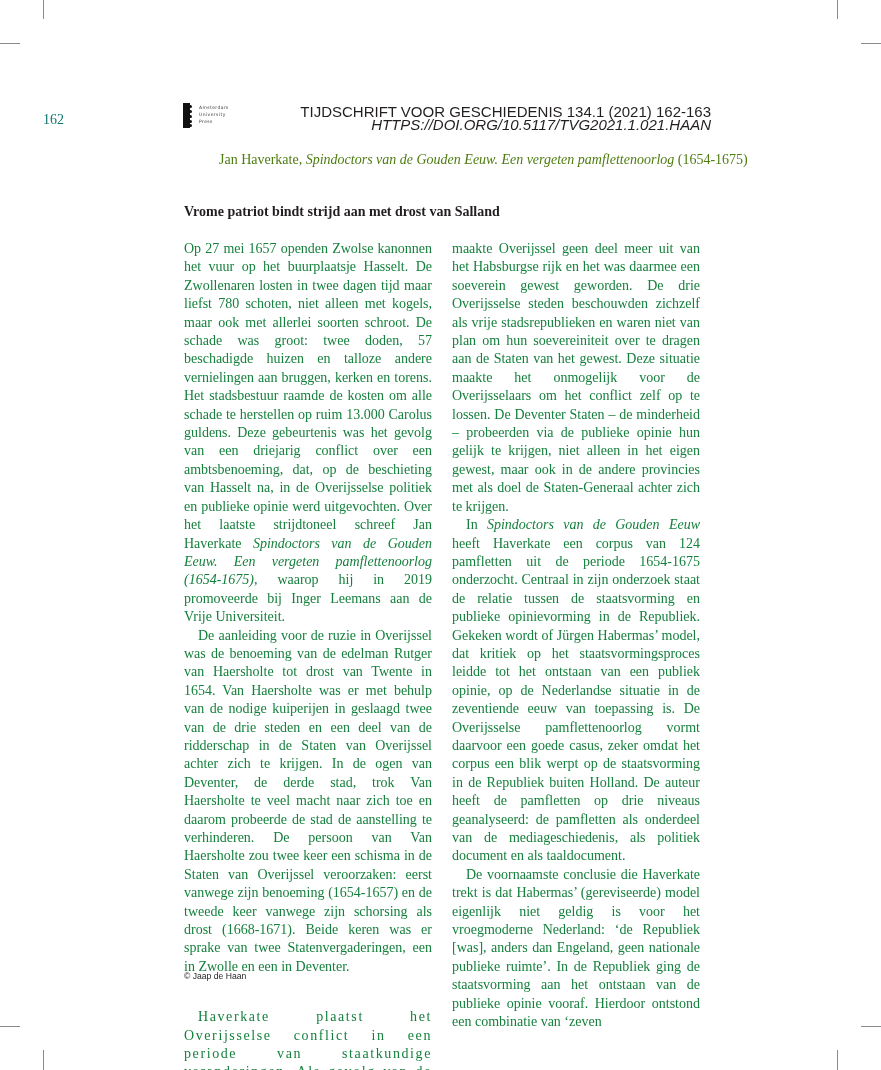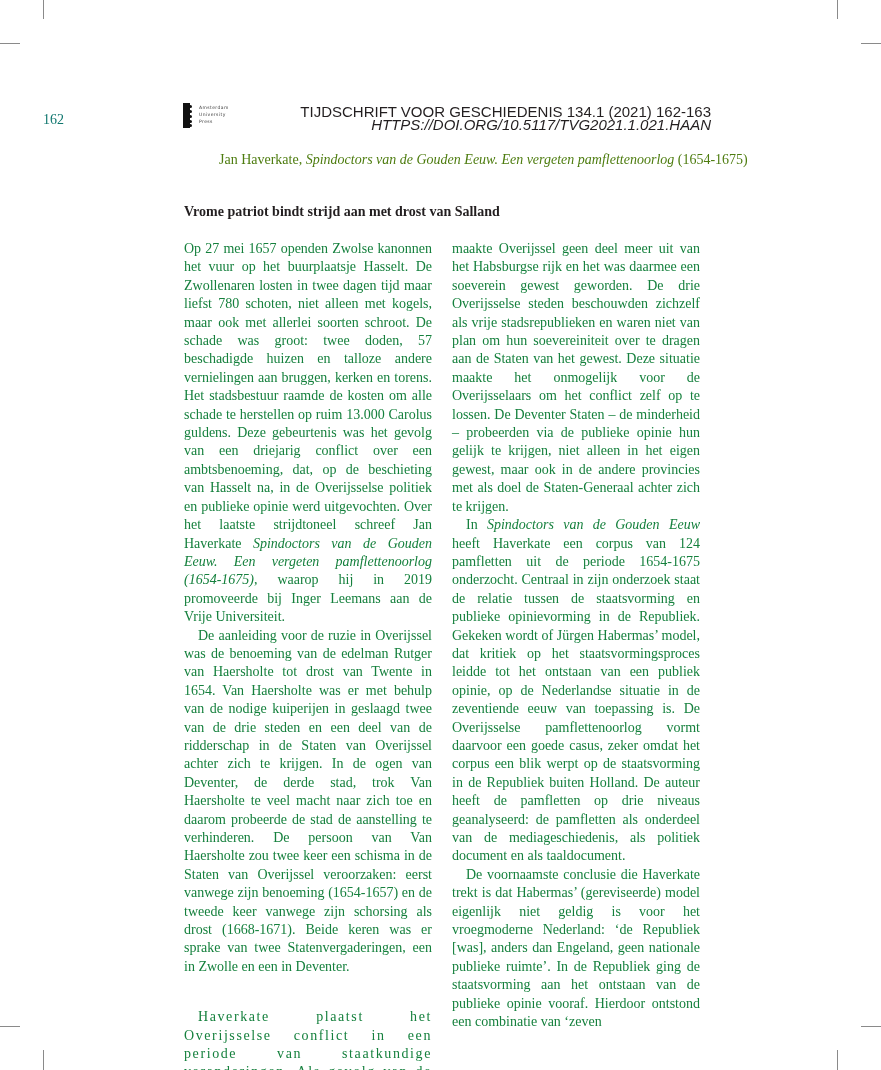--- a/index.html
+++ b/index.html
@@ -69,13 +69,14 @@
   <p class="spaced">Haverkate plaatst het Overijsselse conflict in een periode van staatkundige veranderingen. Als gevolg van de Opstand</p>
 </div>
 
 <div id="col-right" class="col">
   <p>maakte Overijssel geen deel meer uit van het Habsburgse rijk en het was daarmee een soeverein gewest geworden. De drie Overijsselse steden beschouwden zichzelf als vrije stadsrepublieken en waren niet van plan om hun soevereiniteit over te dragen aan de Staten van het gewest. Deze situatie maakte het onmogelijk voor de Overijsselaars om het conflict zelf op te lossen. De Deventer Staten – de minderheid – probeerden via de publieke opinie hun gelijk te krijgen, niet alleen in het eigen gewest, maar ook in de andere provincies met als doel de Staten-Generaal achter zich te krijgen.</p>
   <p class="indent"><span>In </span><i>Spindoctors van de Gouden Eeuw</i><span> heeft Haverkate een corpus van 124 pamfletten uit de periode 1654-1675 onderzocht. Centraal in zijn onderzoek staat de relatie tussen de staatsvorming en publieke opinievorming in de Republiek. Gekeken wordt of Jürgen Habermas’ model, dat kritiek op het staatsvormingsproces leidde tot het ontstaan van een publiek opinie, op de Nederlandse situatie in de zeventiende eeuw van toepassing is. De Overijsselse pamflettenoorlog vormt daarvoor een goede casus, zeker omdat het corpus een blik werpt op de staatsvorming in de Republiek buiten Holland. De auteur heeft de pamfletten op drie niveaus geanalyseerd: de pamfletten als onderdeel van de mediageschiedenis, als politiek document en als taaldocument.</span></p>
   <p class="indent">De voornaamste conclusie die Haverkate trekt is dat Habermas’ (gereviseerde) model eigenlijk niet geldig is voor het vroegmoderne Nederland: ‘de Republiek [was], anders dan Engeland, geen nationale publieke ruimte’. In de Republiek ging de staatsvorming aan het ontstaan van de publieke opinie vooraf. Hierdoor ontstond een combinatie van ‘zeven</p>
 </div>
 
 <div id="footer">
+  <div>© Jaap de Haan</div>
 </div>
 
 </body></html>

